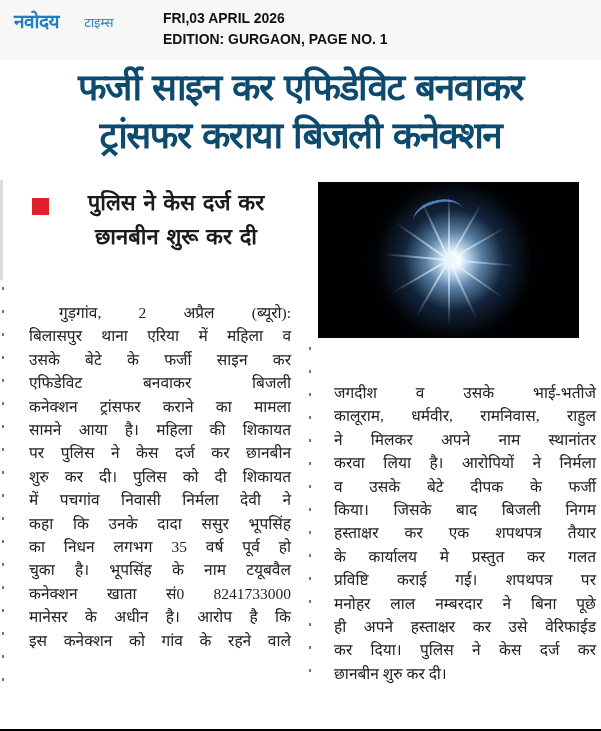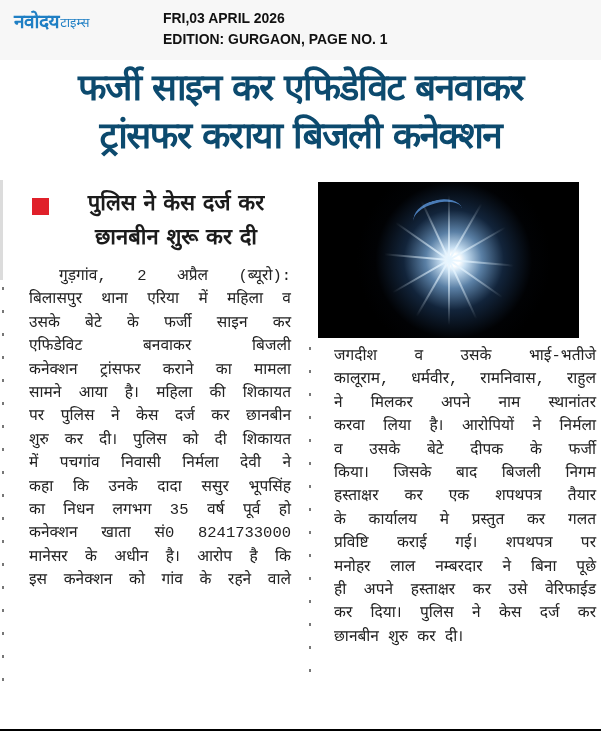--- a/index.html
+++ b/index.html
@@ -5,21 +5,21 @@
     * { box-sizing: border-box; margin: 0; padding: 0; }
     html, body { width: 601px; height: 731px; overflow: hidden; background: #ffffff; }
     body { position: relative; font-family: "DejaVu Sans", sans-serif; color: #1a1a1a; }
 
     .masthead {
       position: absolute; left: 0; top: 0; width: 601px; height: 60px;
       background: #f7f7f7;
     }
     .logo {
       position: absolute; left: 14px; top: 10px; height: 22px;
-      display: flex; align-items: flex-end; white-space: nowrap;
+      display: flex; align-items: flex-end; white-space: nowrap; gap: 24px;
     }
     .logo-main {
       font-family: "DejaVu Sans", sans-serif; font-weight: bold;
       font-size: 19px; color: #1f7fc4; line-height: 22px; letter-spacing: -0.5px;
     }
     .logo-sub {
       font-family: "DejaVu Sans", sans-serif;
       font-size: 13px; color: #1f7fc4; line-height: 18px; margin-left: 1px;
     }
     .edition-date, .edition-info {
@@ -61,22 +61,22 @@
     .subhead-bullet {
       position: absolute; left: 32px; top: 198px; width: 17px; height: 17px;
       background: #e0202a;
     }
     .subhead-text { display: block; padding-left: 28px; }
     .subhead-text span { display: block; white-space: nowrap; }
     .subhead-text span + span { margin-left: -28px; padding-left: 28px; }
 
     .col {
       position: absolute;
-      font-family: Liberation Mono, monospace;
-      font-size: 15.5px; line-height: 23.4px; color: #222;
+      font-family: Liberation Serif, serif;
+      font-size: 15.5px; line-height: 23.4px; color: #222; margin-top: 36px;
     }
     .col .ln { display: block; white-space: nowrap; text-align: justify; text-align-last: justify; }
     .col .ln.last { text-align-last: left; }
     .col-left { left: 29px; top: 265px; width: 262px; }
     .col-left .ln.first { padding-left: 30px; }
     .col-right { left: 334px; top: 345px; width: 262px; }
 
     .photo {
       position: absolute; left: 318px; top: 182px; width: 261px; height: 156px;
       background:
@@ -143,20 +143,21 @@
   <span class="ln">बिलासपुर थाना एरिया में महिला व</span>
   <span class="ln">उसके बेटे के फर्जी साइन कर</span>
   <span class="ln">एफिडेविट बनवाकर बिजली</span>
   <span class="ln">कनेक्शन ट्रांसफर कराने का मामला</span>
   <span class="ln">सामने आया है। महिला की शिकायत</span>
   <span class="ln">पर पुलिस ने केस दर्ज कर छानबीन</span>
   <span class="ln">शुरु कर दी। पुलिस को दी शिकायत</span>
   <span class="ln">में पचगांव निवासी निर्मला देवी ने</span>
   <span class="ln">कहा कि उनके दादा ससुर भूपसिंह</span>
   <span class="ln">का निधन लगभग 35 वर्ष पूर्व हो</span>
+  <span class="ln">चुका है। भूपसिंह के नाम टयूबवैल</span>
   <span class="ln">कनेक्शन खाता सं0 8241733000</span>
   <span class="ln">मानेसर के अधीन है। आरोप है कि</span>
   <span class="ln">इस कनेक्शन को गांव के रहने वाले</span>
 </div>
 
 <div class="col col-right">
   <span class="ln">जगदीश व उसके भाई-भतीजे</span>
   <span class="ln">कालूराम, धर्मवीर, रामनिवास, राहुल</span>
   <span class="ln">ने मिलकर अपने नाम स्थानांतर</span>
   <span class="ln">करवा लिया है। आरोपियों ने निर्मला</span>

